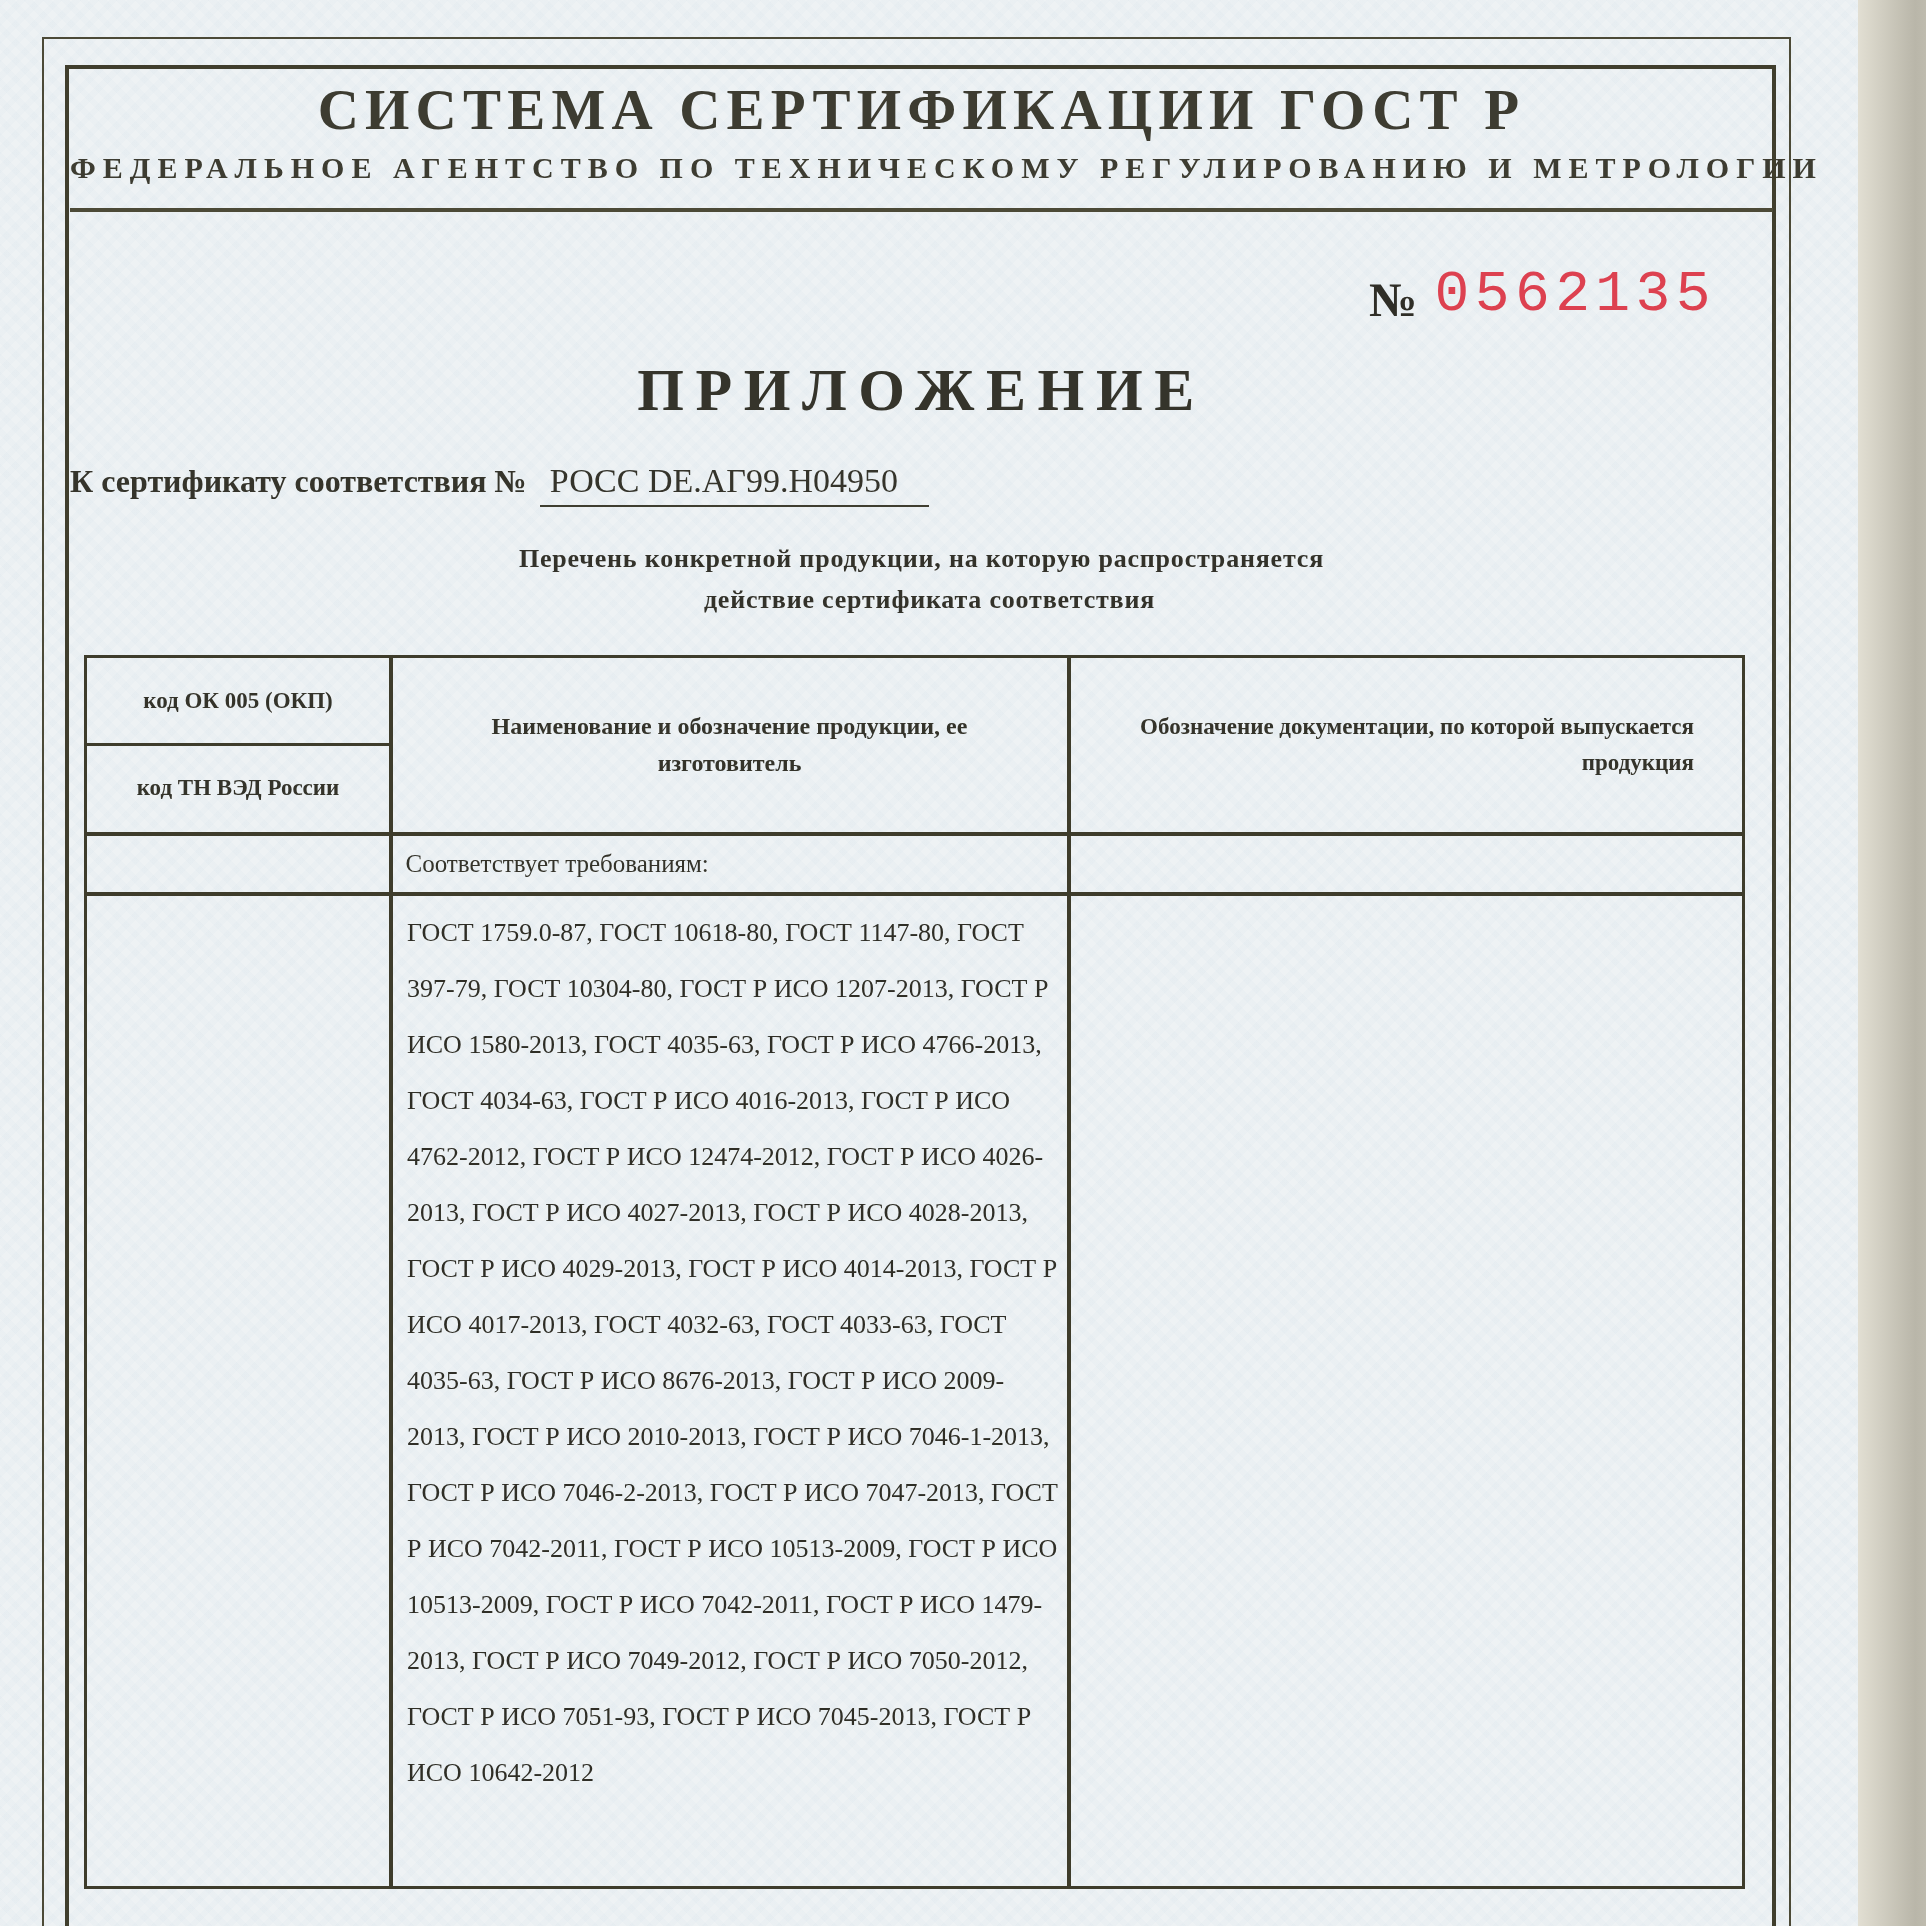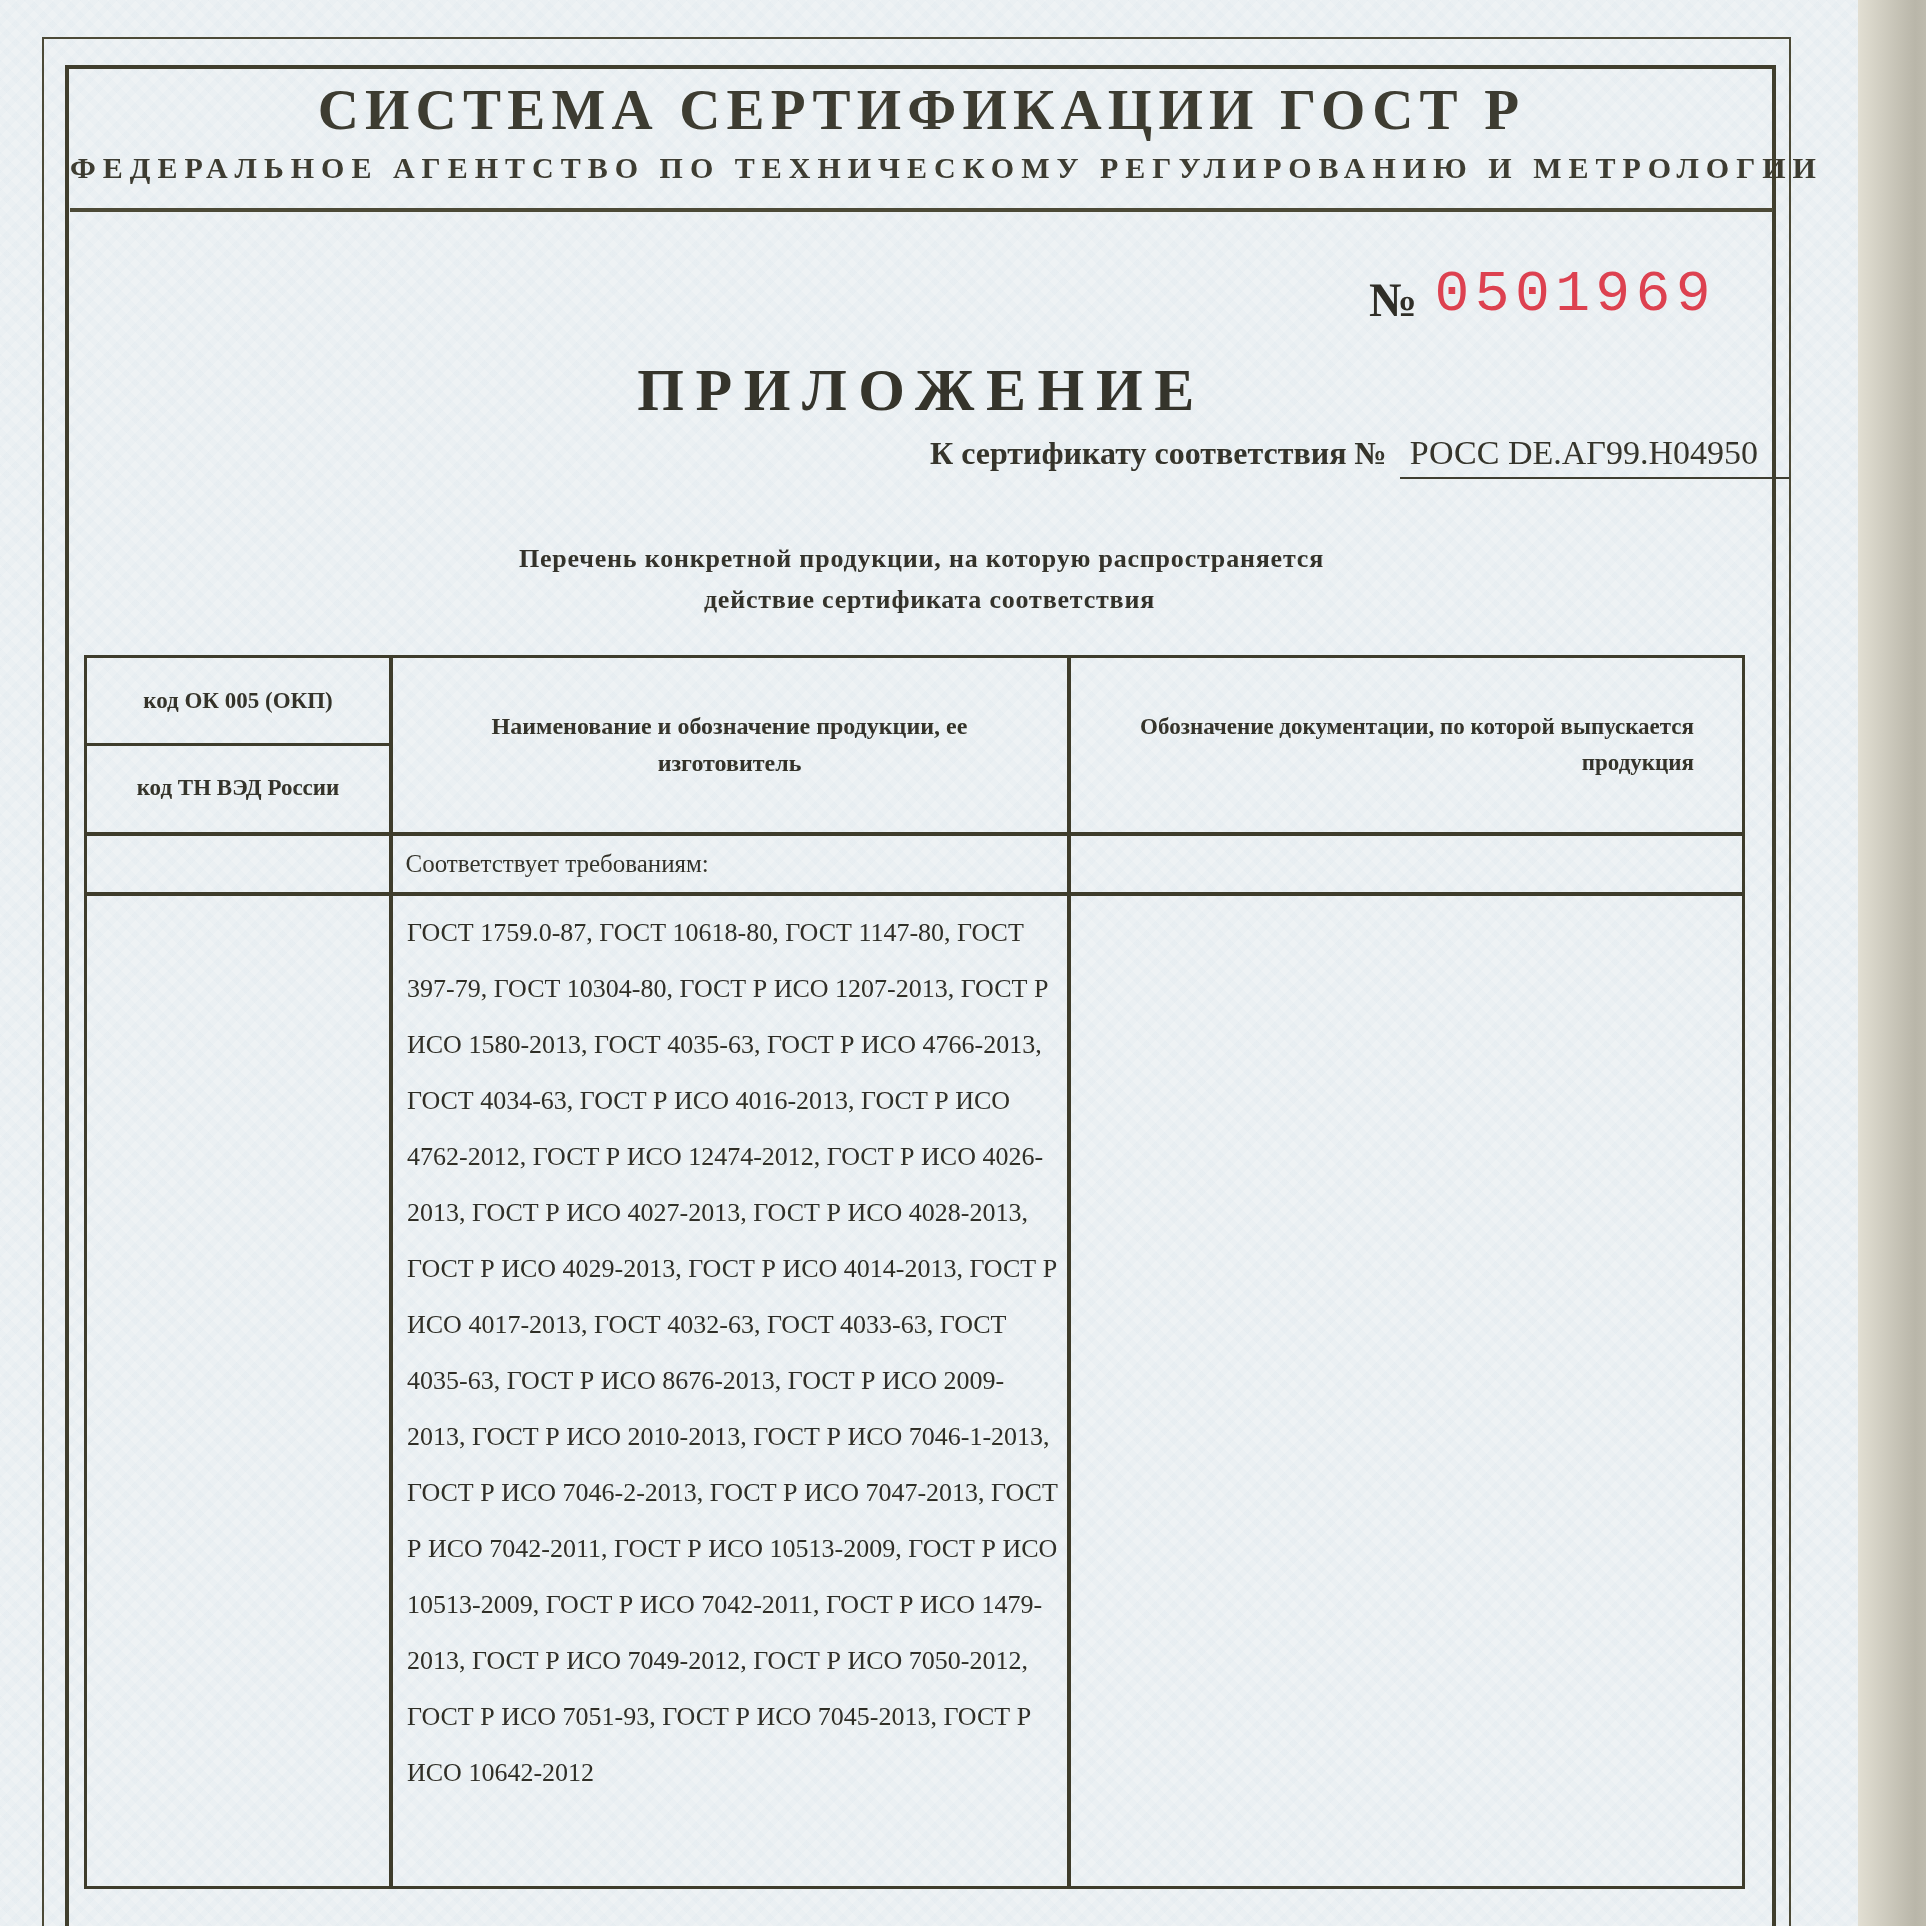--- a/index.html
+++ b/index.html
@@ -25,22 +25,22 @@
   .sys1 { left:70px; top:77px; width:1703px; text-align:center; font-weight:bold;
     font-size:57px; letter-spacing:6.2px; color:#3d3c31; white-space:nowrap; }
   .sys2 { left:70px; top:151px; width:1703px; text-align:center; font-weight:bold;
     font-size:30px; letter-spacing:7px; color:#3d3c31; white-space:nowrap; }
   .doc-no { left:1369px; top:266px; display:flex; align-items:flex-end; gap:17.3px; }
   .doc-no .nsign { font-size:48px; font-weight:bold; color:#2f2e27; line-height:1; }
   .doc-no .nval { font-family:"Liberation Mono","DejaVu Sans Mono",monospace;
     font-size:58px; letter-spacing:5.4px; line-height:1; }
   .title { left:70px; top:356px; width:1703px; text-align:center; font-weight:bold;
     font-size:60px; letter-spacing:11.6px; color:#35342b; }
-  .certline { left:70px; top:434px; width:1703px; text-align:right;
-    font-size:32px; font-weight:bold; color:#35342b;margin-left:16px; }
+  .certline { left:70px; top:462px; width:1703px; text-align:left;
+    font-size:32px; font-weight:bold; color:#35342b; }
   .certline .certval { display:inline-block; font-weight:normal; font-size:34px;
     border-bottom:2.3px solid #3f3e30; padding:0 31px 5.4px 9.6px; margin-left:13.5px; }
   .sub1 { left:70px; top:544px; width:1703px; text-align:center; font-weight:bold;
     font-size:26px; letter-spacing:0.8px; }
   .sub2 { left:70px; top:585px; width:1703px; text-align:center; font-weight:bold;
     font-size:26px; letter-spacing:0.8px;margin-left:8px; }
   
   .tbl { left:84px; top:655px; width:1661px; height:1234px; box-sizing:border-box;
     border:3.5px solid #3e3c2b; }
   .tbl .v1 { left:302px; top:0; width:3.5px; height:100%; background:#3e3c2b; }
@@ -68,21 +68,21 @@
 
   <div class="abs frame-outer"></div>
   <div class="abs frame-inner"></div>
   <div class="abs header-rule"></div>
 
   <div class="abs sys1">СИСТЕМА СЕРТИФИКАЦИИ ГОСТ Р</div>
   <div class="abs sys2">ФЕДЕРАЛЬНОЕ АГЕНТСТВО ПО ТЕХНИЧЕСКОМУ РЕГУЛИРОВАНИЮ И МЕТРОЛОГИИ</div>
 
   <div class="abs doc-no">
     <span class="nsign">№</span>
-    <span class="nval" style="color:#dd4150">0501969</span>
+    <span class="nval" style="color:#dd4150">0562135</span>
   </div>
 
   <div class="abs title">ПРИЛОЖЕНИЕ</div>
 
   <div class="abs certline">
     <span>К сертификату соответствия №</span><span class="certval">РОСС DE.АГ99.Н04950</span>
   </div>
 
   <div class="abs sub1">Перечень конкретной продукции,  на которую распространяется</div>
   <div class="abs sub2">действие сертификата соответствия</div>

